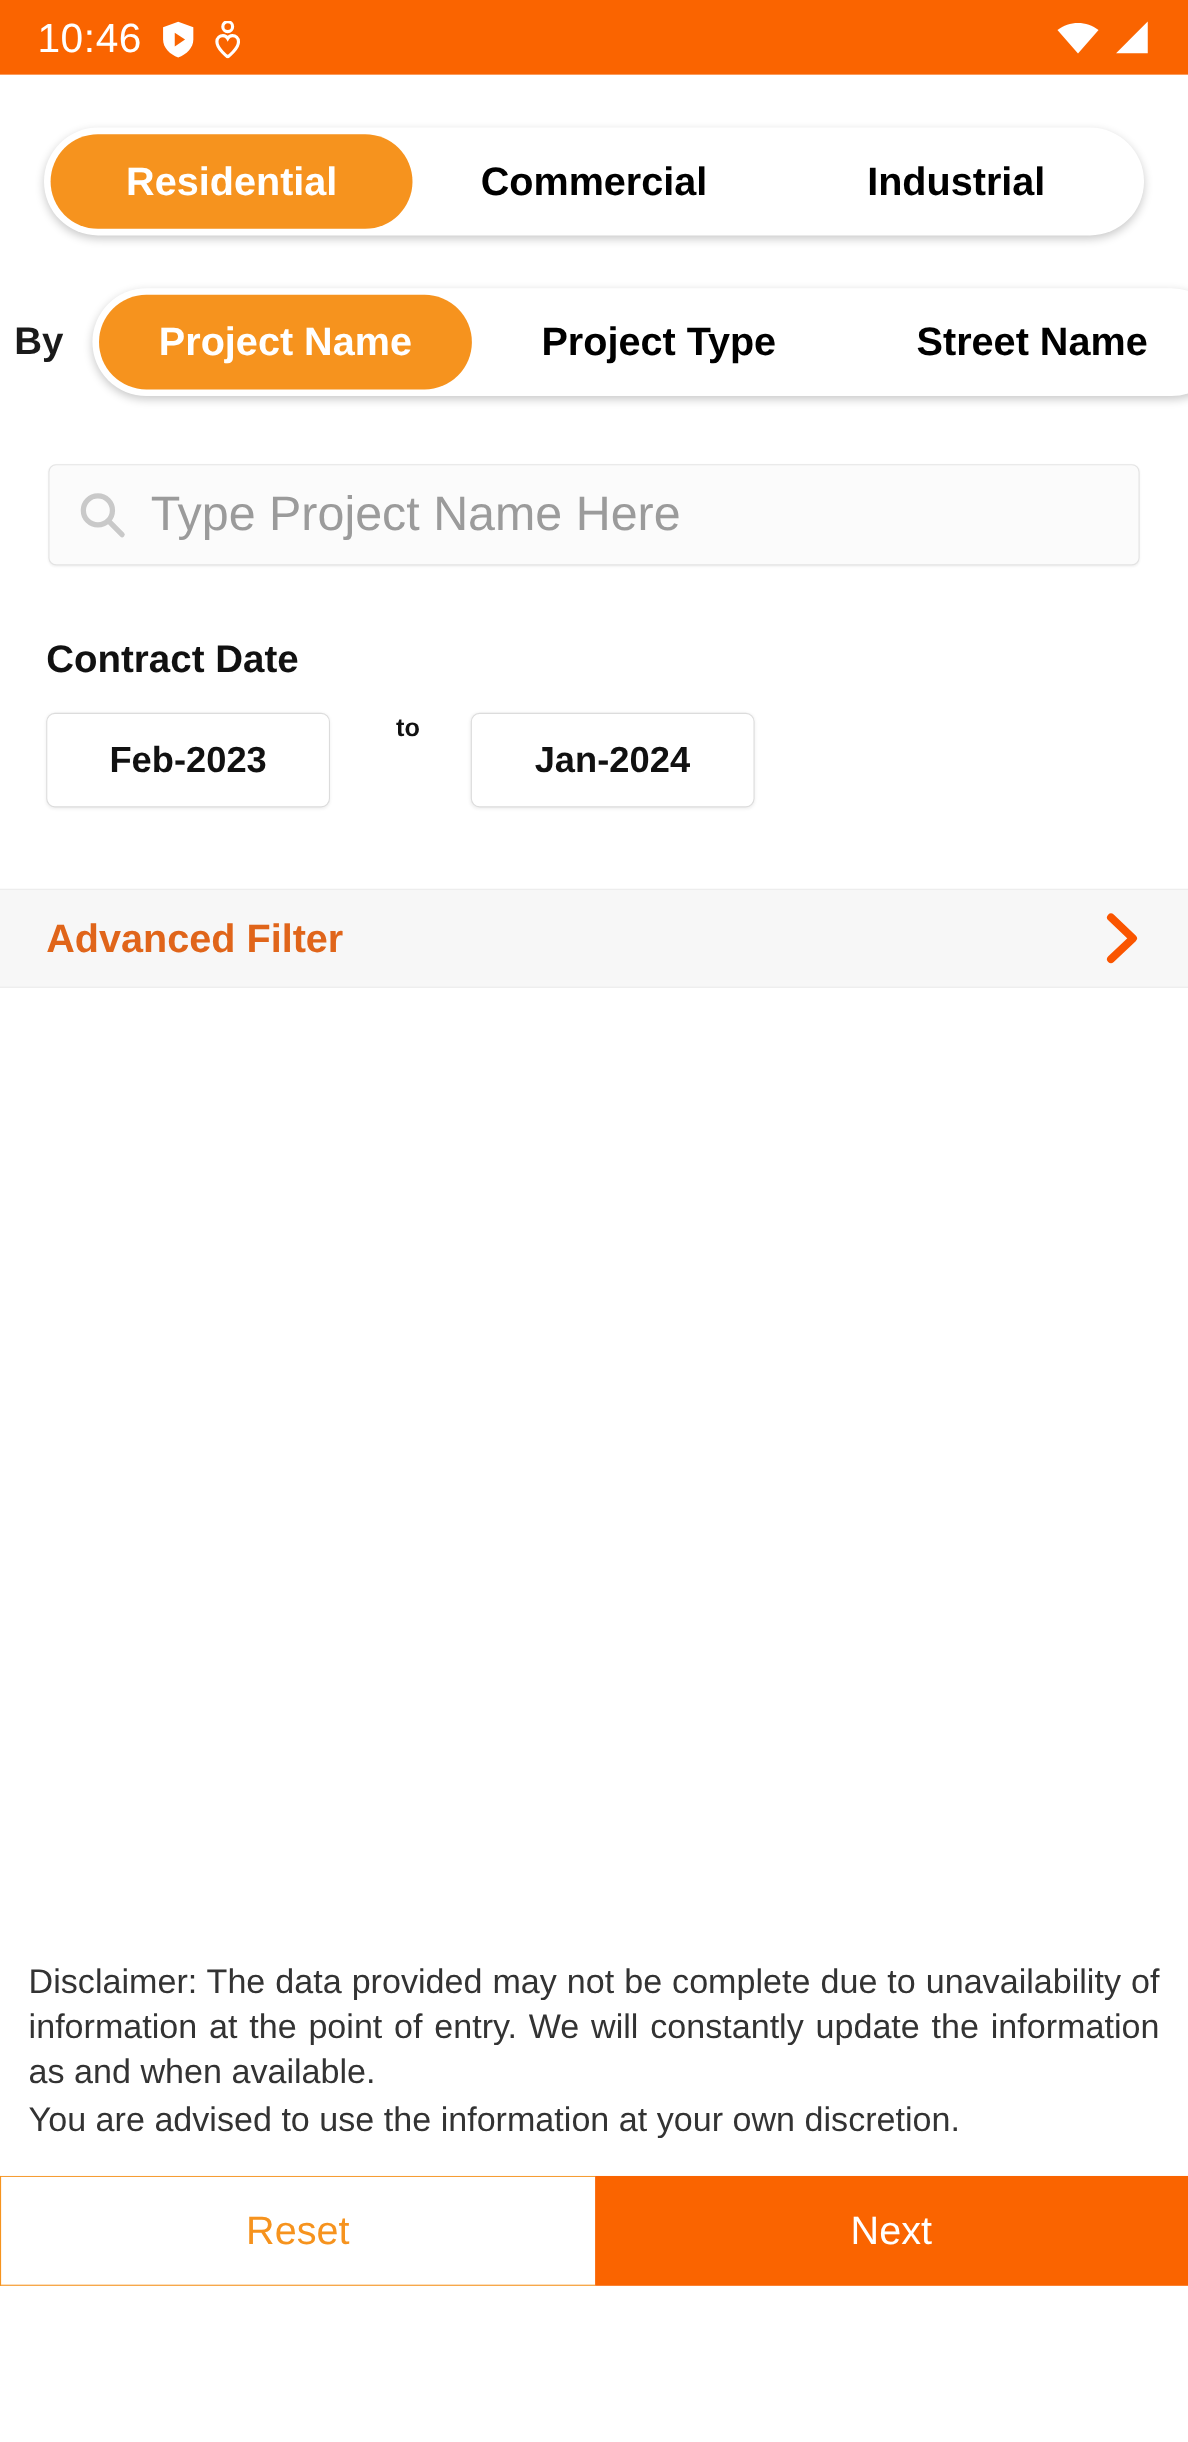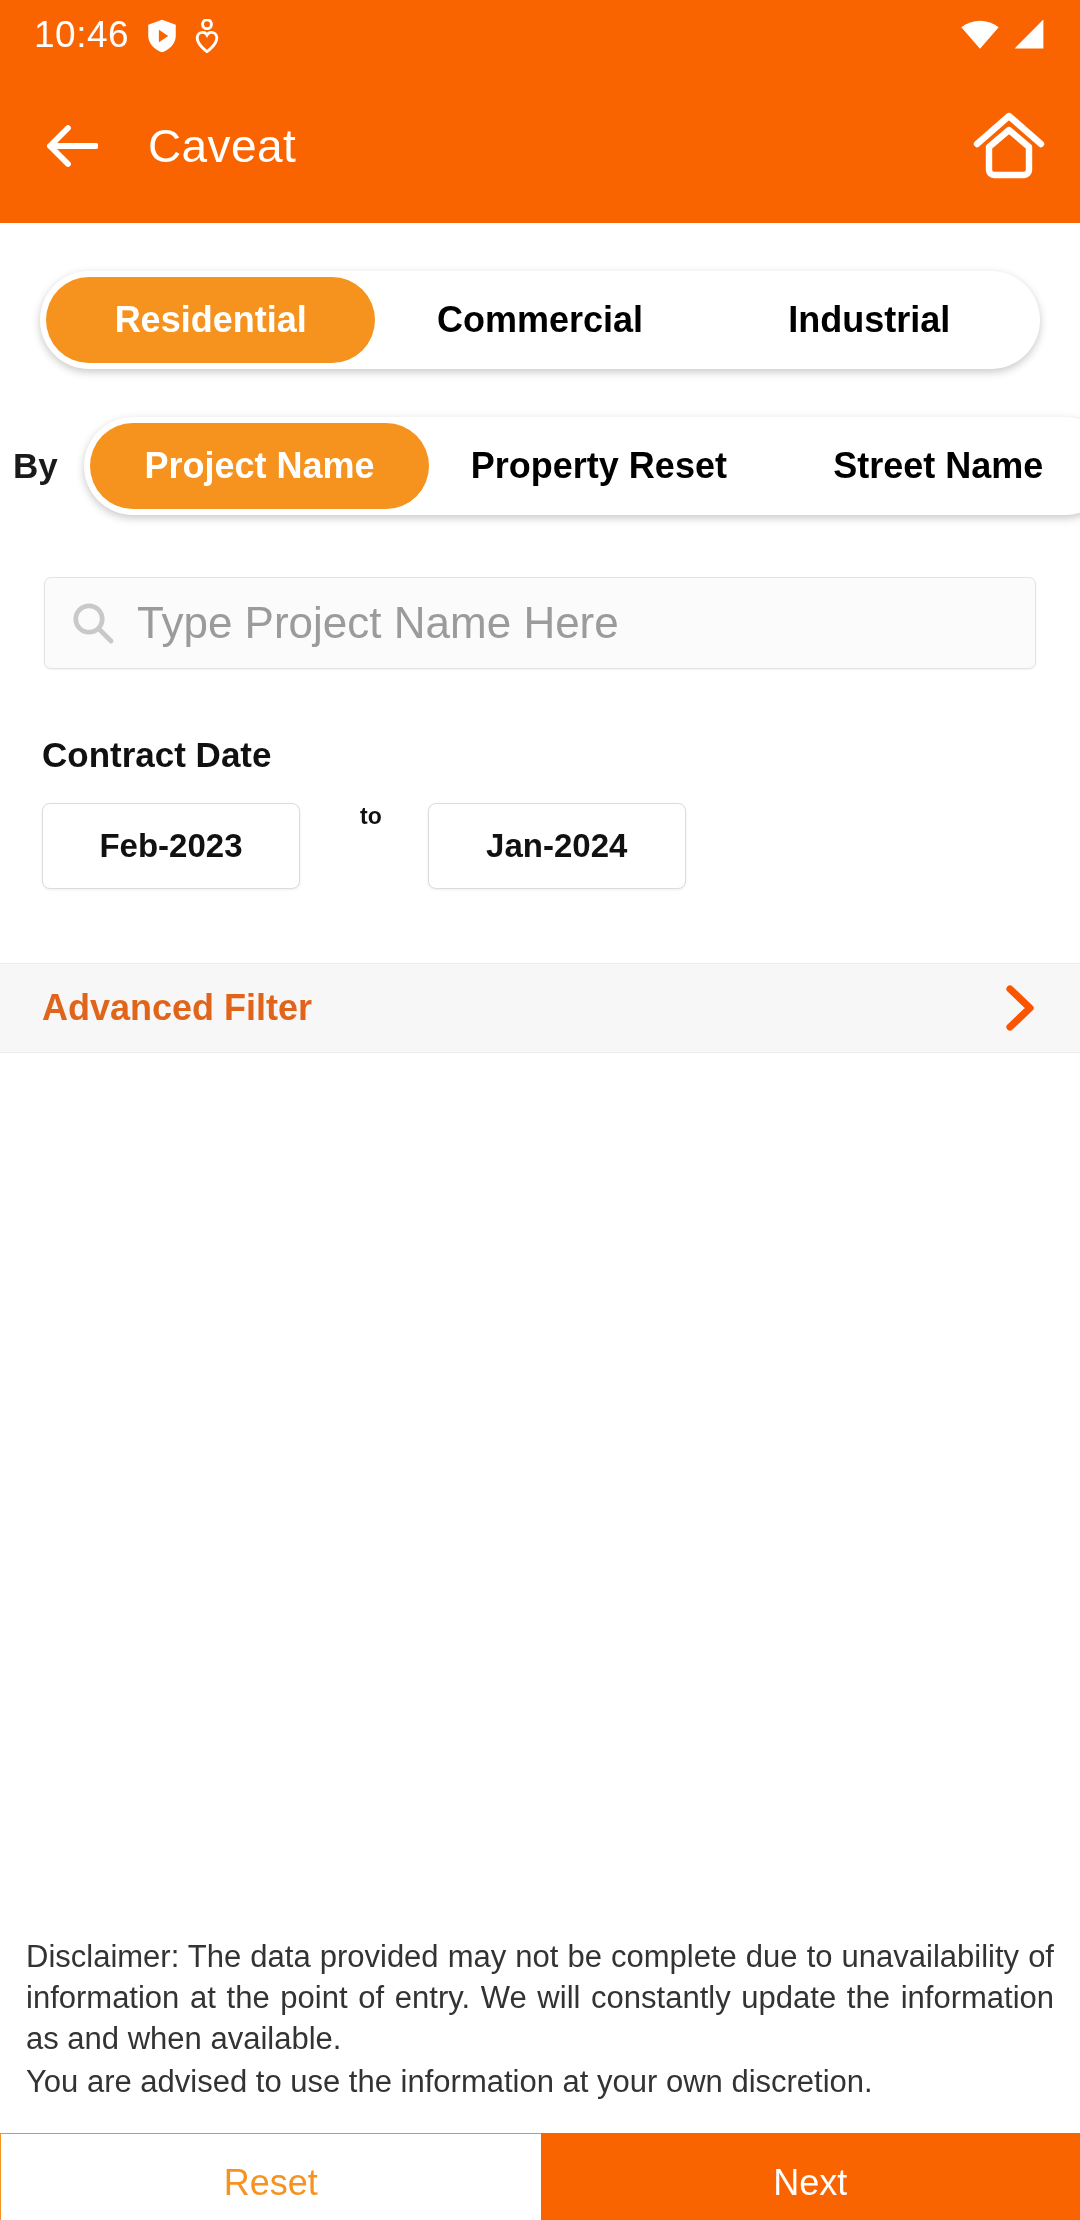--- a/index.html
+++ b/index.html
@@ -143,57 +143,39 @@
         </svg>
       </span>
       <span>
         <svg class="icon-svg" width="34" height="32" viewBox="0 0 26 24">
           <path d="M24 1 V23 H2 Z" fill="#fff"></path>
         </svg>
       </span>
     </div>
   </div>
 
-  <div class="appbar">
-    <div class="back-btn">
-      <span>
-        <svg class="icon-svg" width="54" height="48" viewBox="0 0 27 24">
-          <path d="M26 12 H3 M12 3 L3 12 L12 21" fill="none" stroke="#fff" stroke-width="2.9" stroke-linecap="round" stroke-linejoin="round"></path>
-        </svg>
-      </span>
-    </div>
-    <div class="appbar-title">Caveat</div>
-    <div class="home-btn">
-      <span>
-        <svg class="icon-svg" width="72" height="68" viewBox="0 0 36 34">
-          <path d="M2 16 L18 2 L34 16" fill="none" stroke="#fff" stroke-width="3.2" stroke-linecap="round" stroke-linejoin="round"></path>
-          <path d="M8 17.5 L18 9 L28 17.5 V29 A2.5 2.5 0 0 1 25.5 31.5 H10.5 A2.5 2.5 0 0 1 8 29 Z" fill="none" stroke="#fff" stroke-width="3.2" stroke-linejoin="round"></path>
-        </svg>
-      </span>
-    </div>
-  </div>
 
   <div class="content">
 
     <div class="seg-wrap">
       <div class="seg-row">
         <div class="segment seg-main">
           <div class="seg-item active">Residential</div>
           <div class="seg-item">Commercial</div>
           <div class="seg-item">Industrial</div>
         </div>
       </div>
     </div>
 
     <div class="seg-wrap">
       <div class="seg-row by-row">
         <span class="by-label">By</span>
         <div class="segment seg-by">
           <div class="seg-item active">Project Name</div>
-          <div class="seg-item">Property Reset</div>
+          <div class="seg-item">Project Type</div>
           <div class="seg-item">Street Name</div>
         </div>
       </div>
     </div>
 
     <div class="search-wrap">
       <div class="search-box">
         <span>
           <svg class="icon-svg" width="44" height="44" viewBox="0 0 22 22">
             <circle cx="9" cy="9" r="6.6" fill="none" stroke="#c9c9c9" stroke-width="2.4"></circle>

